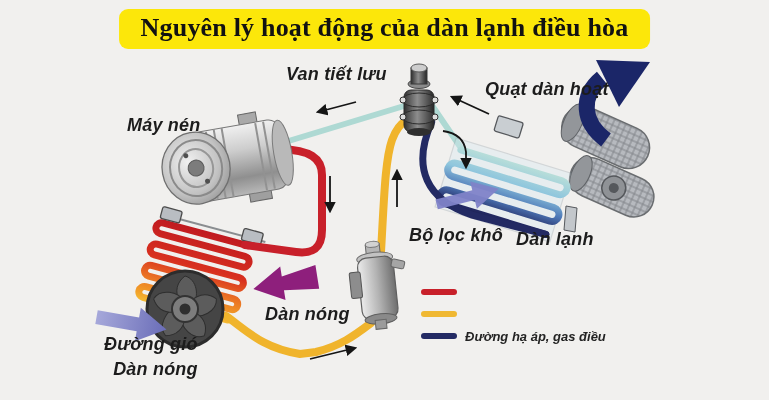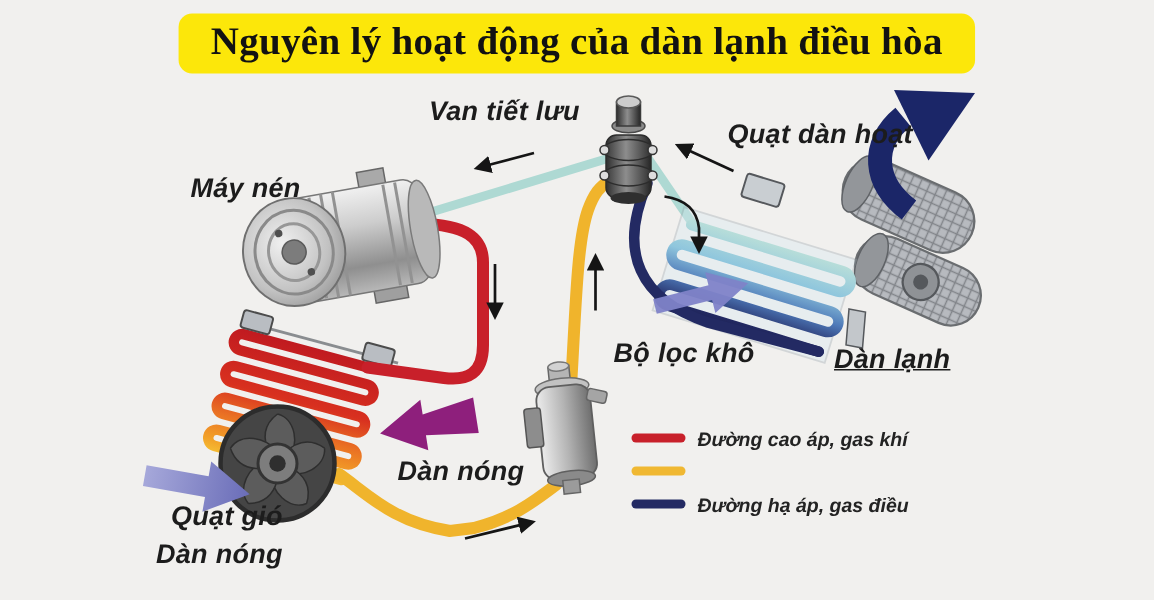--- a/index.html
+++ b/index.html
@@ -194,32 +194,31 @@
     <path d="M397,207 L397,171" marker-end="url(#ah)"></path>
     <path d="M310,359 L355,348" marker-end="url(#ah)"></path>
   </g>
 </svg>
 
 <div class="title-banner">Nguyên lý hoạt động của dàn lạnh điều hòa</div>
 
 <div class="lbl" style="left:286px;top:64px;">Van tiết lưu</div>
 <div class="lbl" style="left:127px;top:115px;">Máy nén</div>
 <div class="lbl" style="left:485px;top:79px;">Quạt dàn hoạt</div>
-<div class="lbl" style="left:556px;top:229px;text-decoration:underline;">Dàn lạnh</div>
+<div class="lbl" style="left:516px;top:229px;">Dàn lạnh</div>
 <div class="lbl" style="left:409px;top:225px;">Bộ lọc khô</div>
 <div class="lbl" style="left:265px;top:304px;">Dàn nóng</div>
 <div class="lbl two-line" style="left:104px;top:332px;">
-  <div>Quạt gió</div>
+  <div>Đường gió</div>
   <div>Dàn nóng</div>
 </div>
 
 <div class="legend">
   <div class="legend-row">
     <span class="legend-swatch" style="background-color: rgb(200, 32, 42);"></span>
-    <span class="legend-label">Đường cao áp, gas khí</span>
   </div>
   <div class="legend-row">
     <span class="legend-swatch" style="background-color: rgb(240, 184, 50);"></span>
   </div>
   <div class="legend-row">
     <span class="legend-swatch" style="background-color: rgb(35, 42, 99);"></span>
     <span class="legend-label">Đường hạ áp, gas điều</span>
   </div>
 </div>
 

